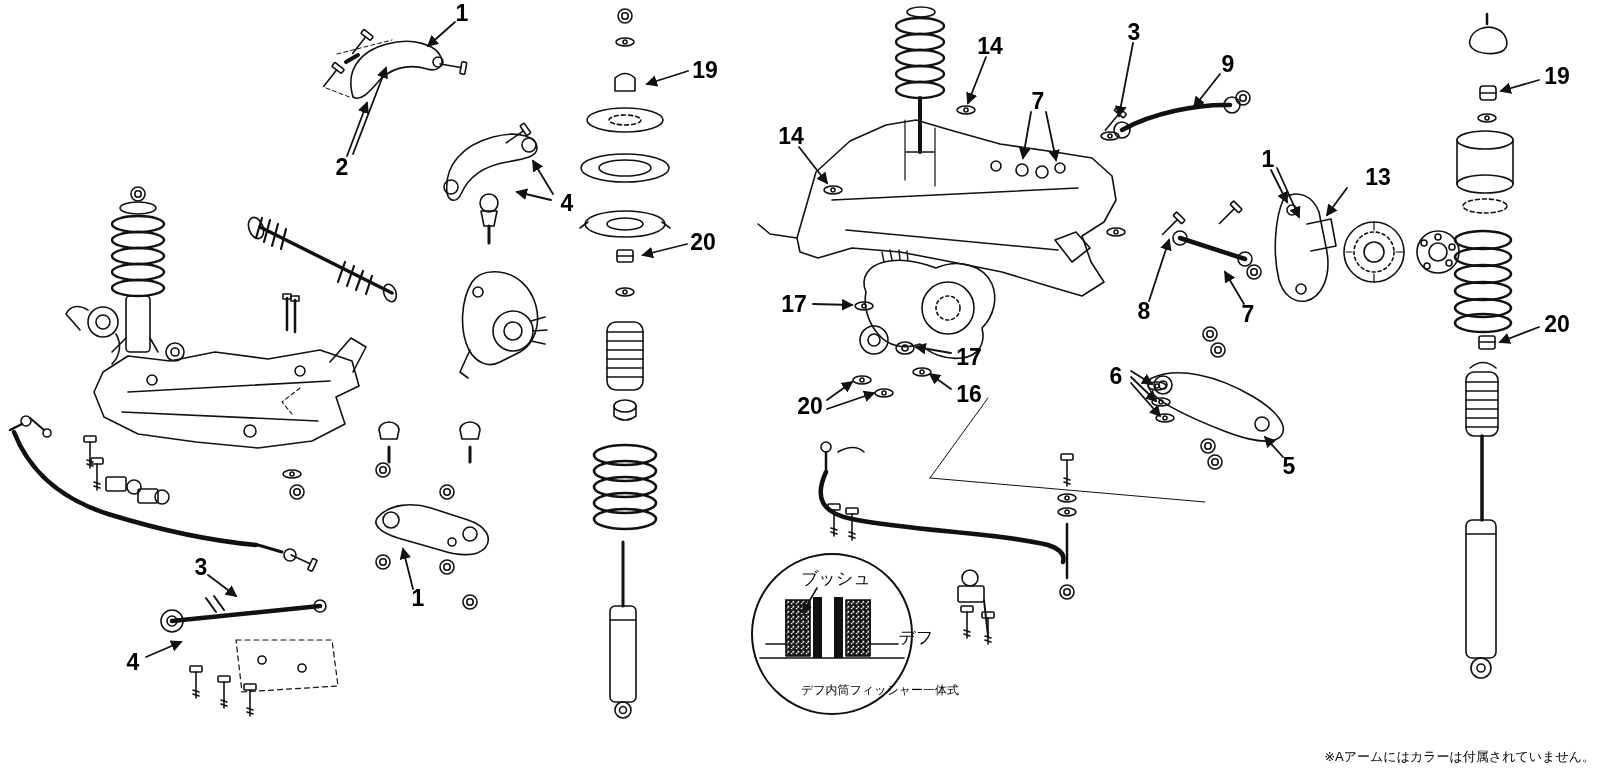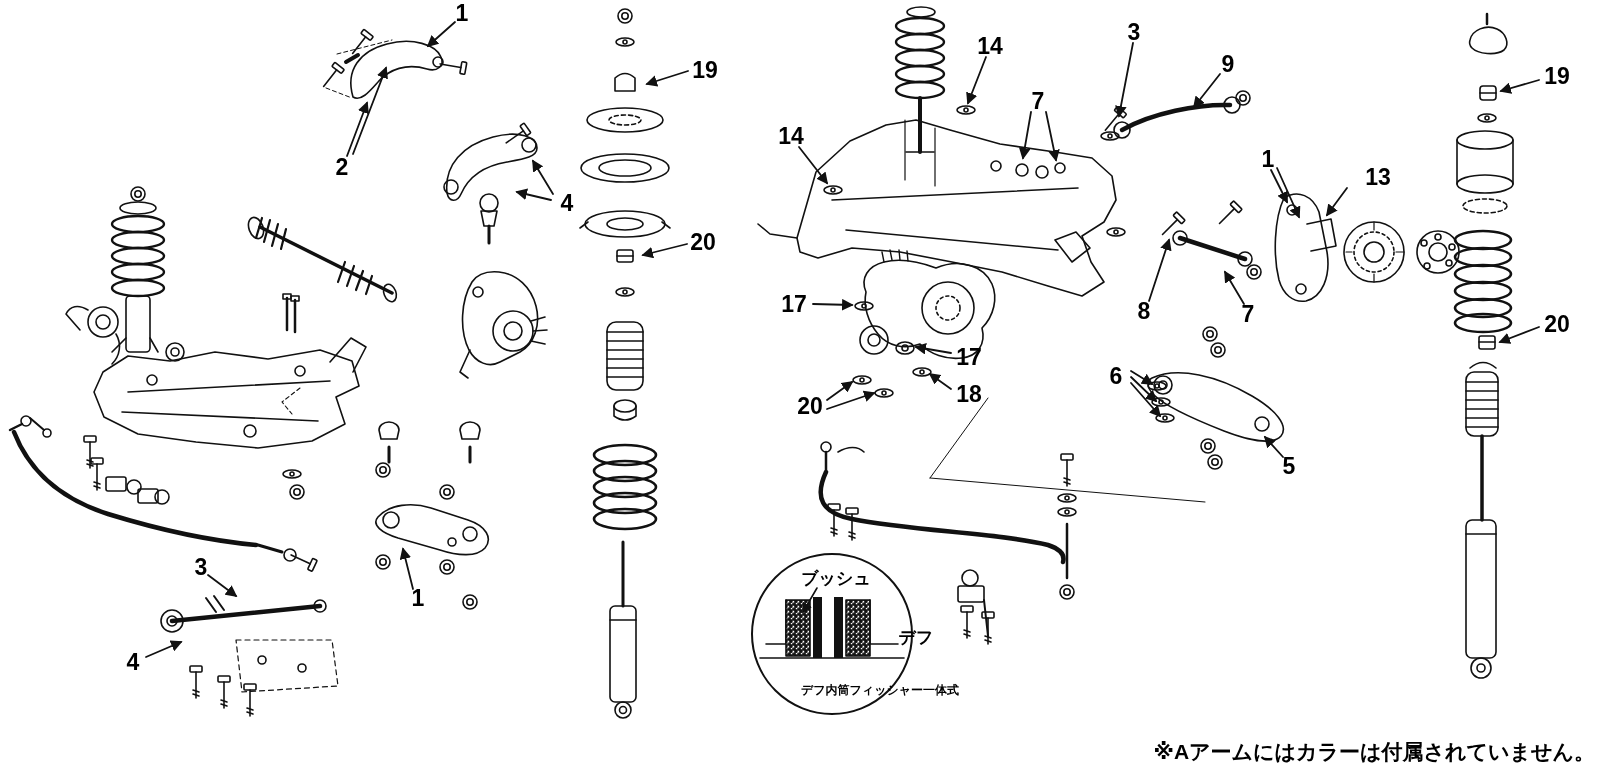--- a/index.html
+++ b/index.html
@@ -6,26 +6,26 @@
   html,body { width:1600px; height:769px; background:#fff; }
   body { font-family:"Liberation Sans","DejaVu Sans",sans-serif; }
   #stage { position:relative; width:1600px; height:769px; background:#fff; overflow:hidden; }
   #stage > svg { position:absolute; left:0; top:0; }
   .callout {
     position:absolute; transform:translate(-50%,-50%);
     font-size:23px; font-weight:bold; color:#000; line-height:1; white-space:nowrap;
   }
   .jp {
     position:absolute; transform:translate(-50%,-50%);
-    font-size:17px; font-weight:bold; color:#000; white-space:nowrap;
+    font-size:17px; font-weight:normal; color:#000; white-space:nowrap;
   }
   .jp.caption { font-size:12px; }
   .footnote {
     position:absolute; right:5px; bottom:3px;
-    font-size:21px; font-weight:bold; color:#000; white-space:nowrap;
+    font-size:13px; font-weight:normal; color:#000; white-space:nowrap;
   }
 </style>
 </head>
 <body>
 
 <div id="stage">
 
   <svg width="1600" height="769" viewBox="0 0 1600 769" stroke="#111" fill="none" stroke-width="1.6" stroke-linecap="round" stroke-linejoin="round">
     <defs>
       <marker id="arw" viewBox="0 0 10 10" refX="8.5" refY="5" markerWidth="6.5" markerHeight="6.5" orient="auto-start-reverse">
@@ -427,21 +427,21 @@
   <div class="callout" style="left:1228px;top:64px">9</div>
   <div class="callout" style="left:1038px;top:101px">7</div>
   <div class="callout" style="left:791px;top:136px">14</div>
   <div class="callout" style="left:1268px;top:159px">1</div>
   <div class="callout" style="left:1378px;top:177px">13</div>
   <div class="callout" style="left:1557px;top:76px">19</div>
   <div class="callout" style="left:1144px;top:311px">8</div>
   <div class="callout" style="left:1248px;top:314px">7</div>
   <div class="callout" style="left:794px;top:304px">17</div>
   <div class="callout" style="left:969px;top:357px">17</div>
-  <div class="callout" style="left:969px;top:394px">18</div>
+  <div class="callout" style="left:969px;top:394px">16</div>
   <div class="callout" style="left:810px;top:406px">20</div>
   <div class="callout" style="left:1116px;top:376px">6</div>
   <div class="callout" style="left:1289px;top:466px">5</div>
   <div class="callout" style="left:1557px;top:324px">20</div>
 
   <div class="jp" style="left:836px;top:578px">ブッシュ</div>
   <div class="jp" style="left:916px;top:637px">デフ</div>
   <div class="jp caption" style="left:880px;top:690px">デフ内筒フィッシャー一体式</div>
 
   <div class="footnote">※Aアームにはカラーは付属されていません。</div>

